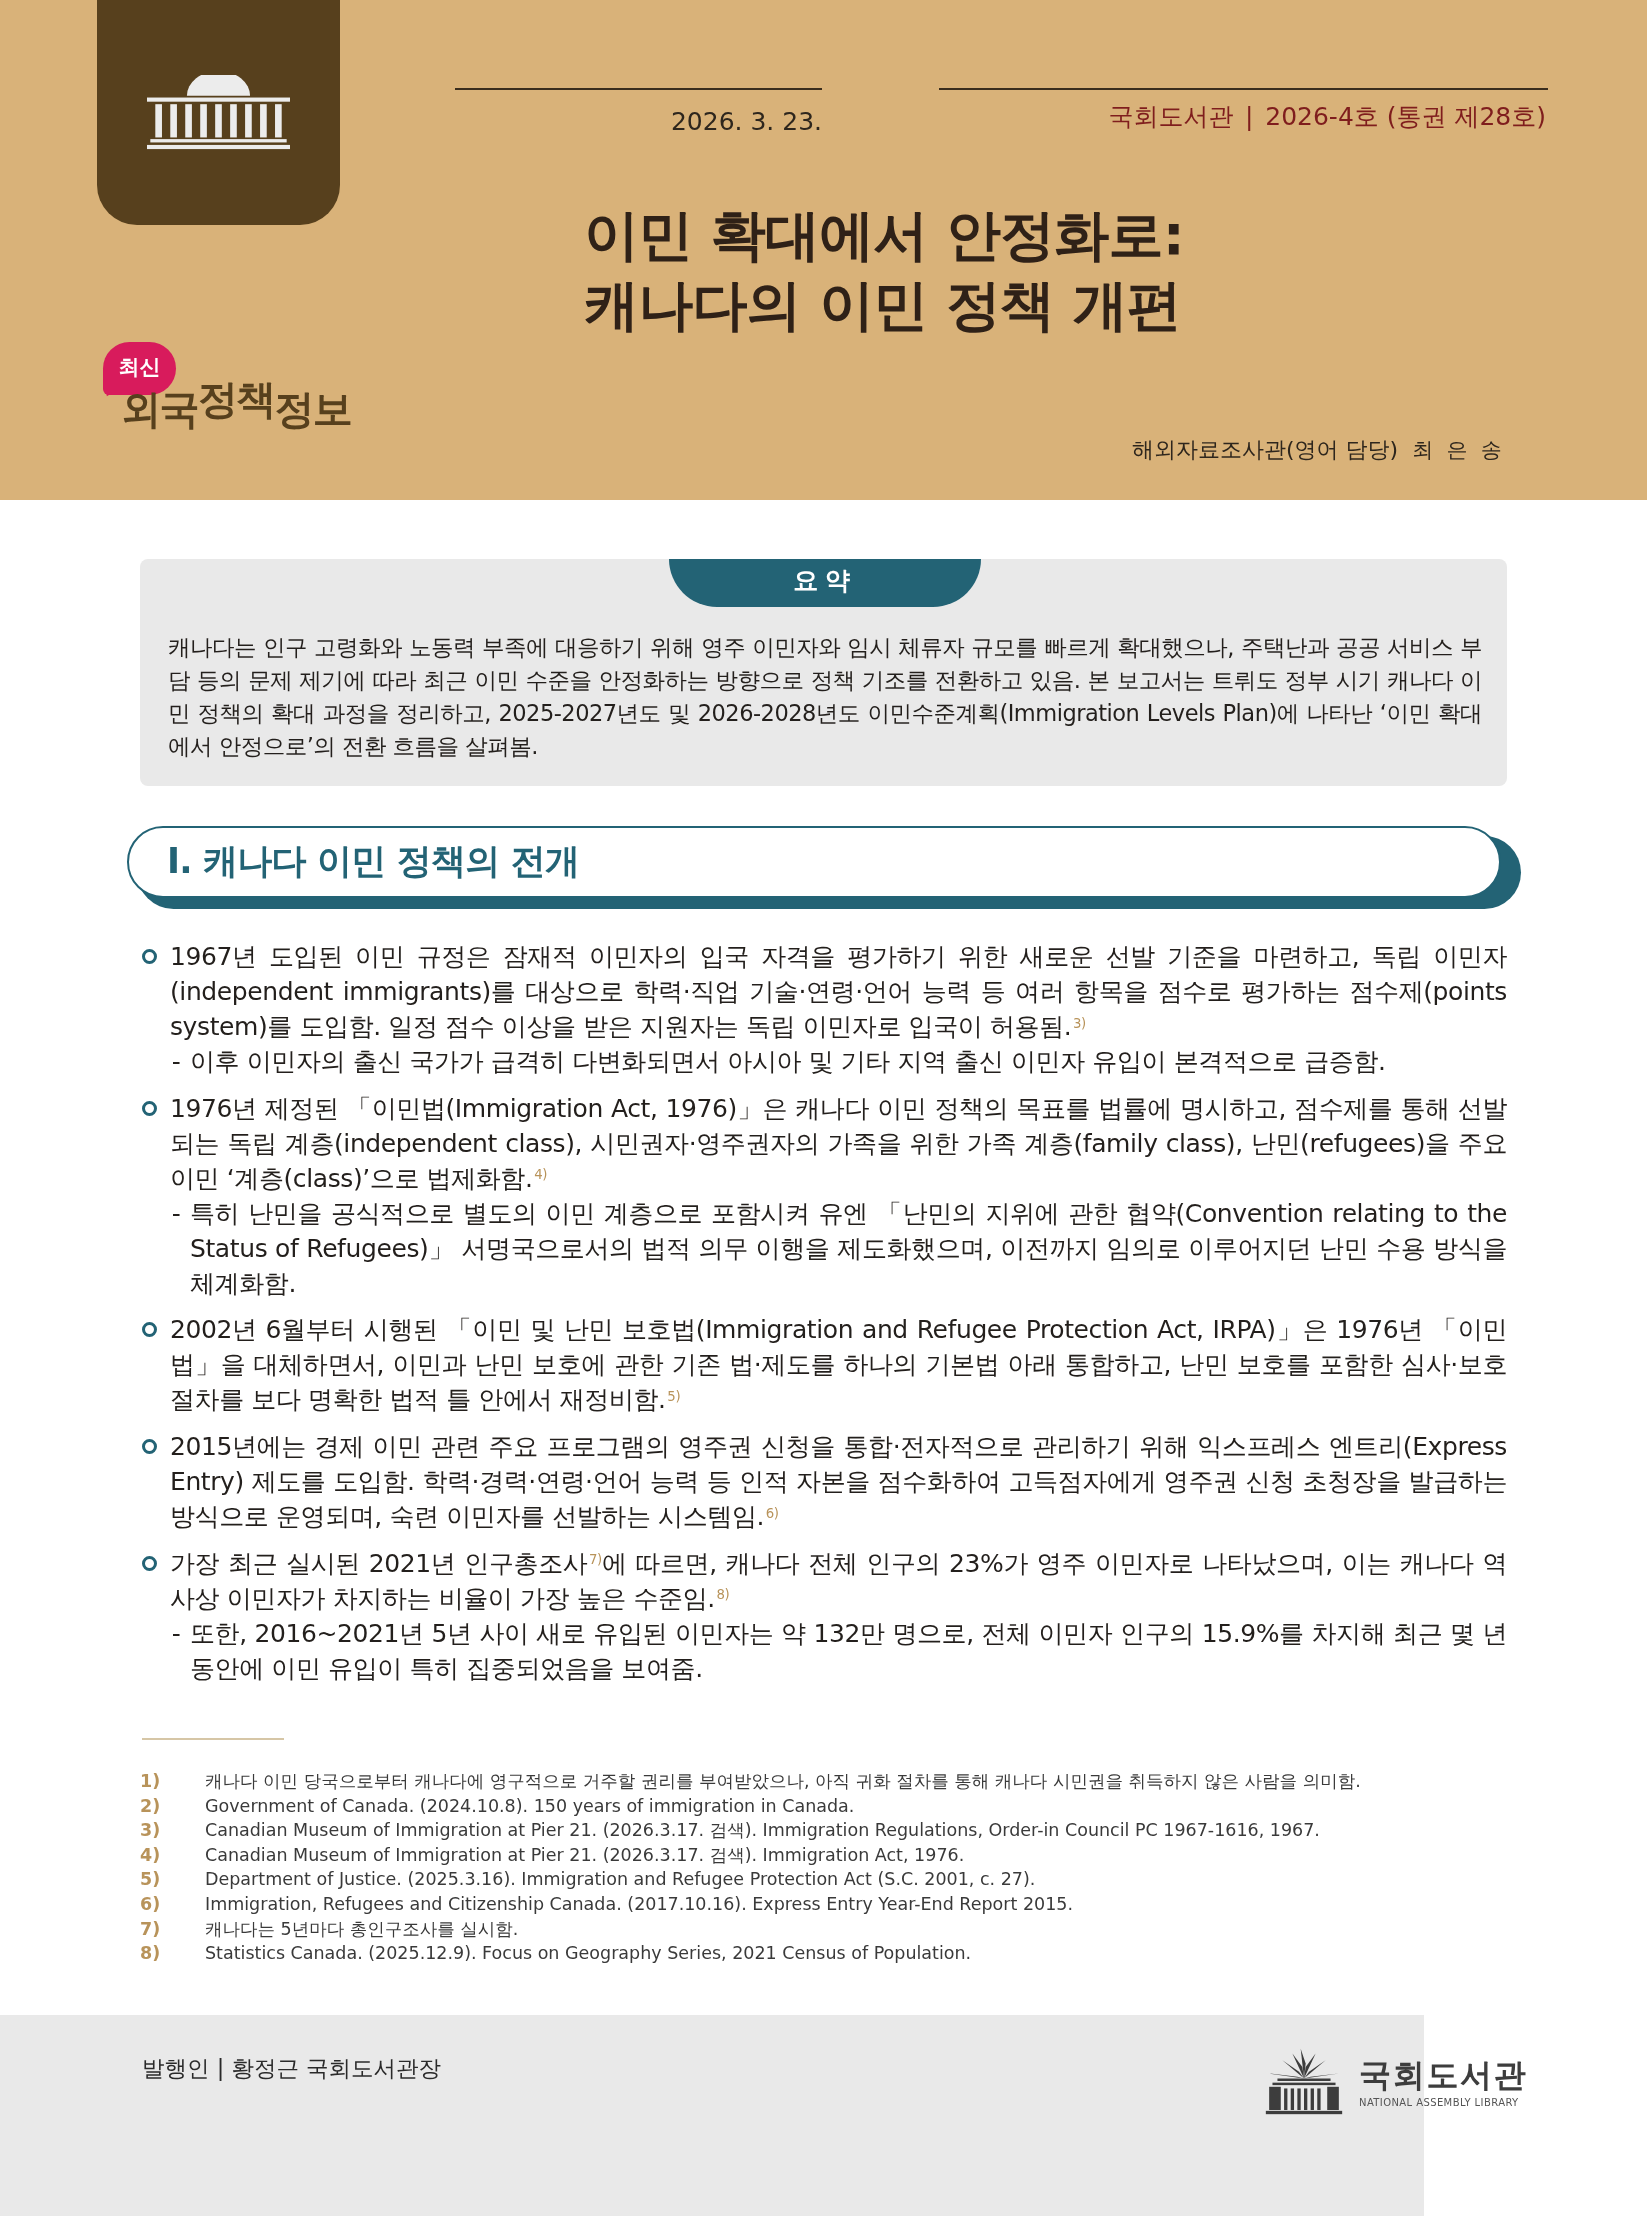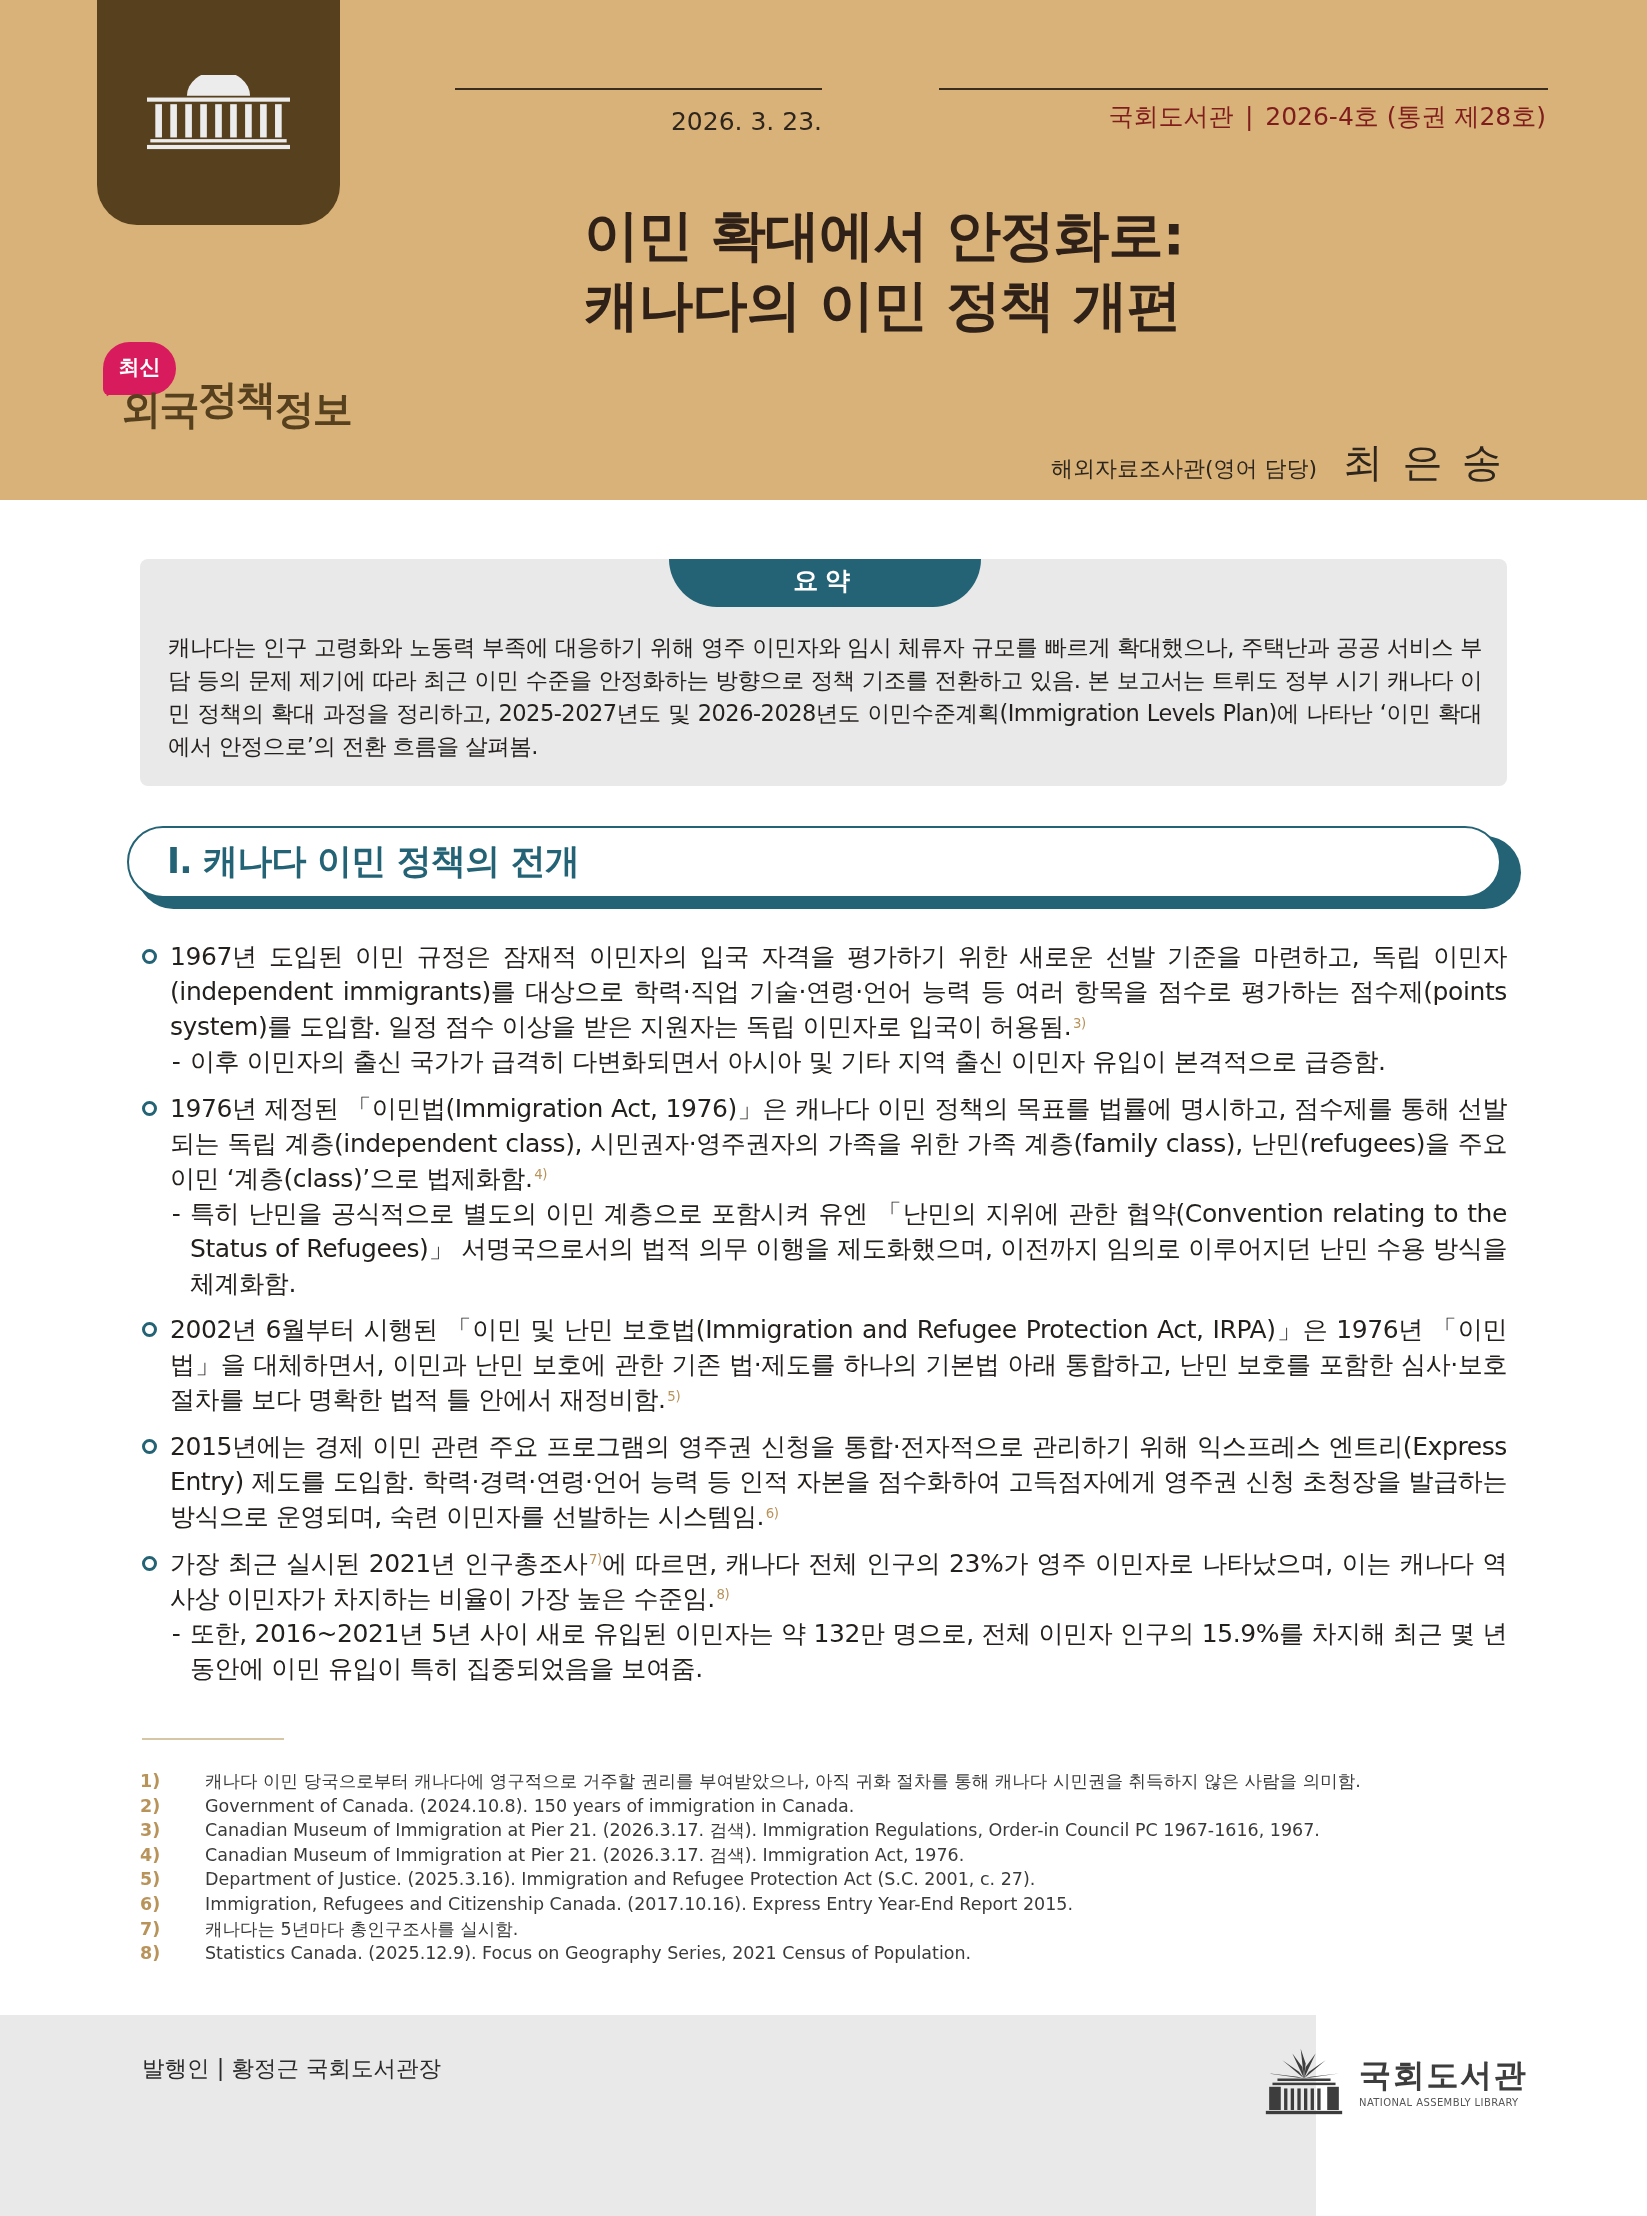--- a/index.html
+++ b/index.html
@@ -16,21 +16,21 @@
   .date { position: absolute; top: 107px; right: 826px; font-size: 25px; color: #2e261d; }
   .issue { position: absolute; top: 100px; right: 102px; font-size: 25px; color: #7f1d1d; white-space: nowrap; }
   .issue .sep { margin: 0 11.7px; }
   .title { position: absolute; left: 584px; top: 200px; width: 667px; font-size: 55px; font-weight: bold; line-height: 70px; color: #2f2117; letter-spacing: -0.8px; }
   .brand { position: absolute; left: 103px; top: 342px; }
   .brand .bubble { position: absolute; left: 0; top: 0; width: 73px; height: 53px; background: #d81b5c; border-radius: 37px 37px 37px 8.3px; color: #fff; font-weight: bold; font-size: 21px; text-align: center; line-height: 50px; }
   .brand .bubble-tail { position: absolute; left: -3.3px; top: 40px; width: 0; height: 0; border-left: 10px solid transparent; border-right: 10px solid transparent; border-top: 15px solid #d81b5c; transform: rotate(25deg); }
   .brand .name { position: absolute; left: 18.3px; top: 40px; font-size: 40px; font-weight: bold; color: #57401d; white-space: nowrap; letter-spacing: -1.7px; }
   .brand .name .up { position: relative; top: -10px; }
   .author { position: absolute; right: 143px; top: 435px; font-size: 22px; color: #2e261d; white-space: nowrap; }
-  .author .person { font-size: 40px; margin-left: 26px; letter-spacing: 3.3px; }
+  .author .person { font-size: 21px; margin-left: 14px; letter-spacing: 3.3px; }
 
   
   .summary { position: absolute; left: 140px; top: 559px; width: 1367px; height: 227px; background: #e9e9e9; border-radius: 8px; }
   .summary-tab { position: absolute; left: 529px; top: 0; width: 312px; height: 48px; background: #236375; border-radius: 0 0 53px 53px; color: #fff; font-weight: bold; font-size: 25px; text-align: center; line-height: 43px; letter-spacing: 6.7px; }
   .summary-text { position: absolute; left: 28px; top: 72px; width: 1314px; font-size: 22.5px; line-height: 33px; color: #231f1c; text-align: justify; letter-spacing: -0.5px; }
 
   
   .sec-wrap { position: absolute; left: 127px; top: 826px; width: 1394px; height: 83px; }
   .sec-shadow { position: absolute; left: 10px; top: 10px; width: 1384px; height: 73px; background: #236375; border-radius: 0 37px 37px 37px / 0 37px 37px 37px; border-radius: 42px 42px 42px 42px; }
   .sec-pill { position: absolute; left: 0; top: 0; width: 1374px; height: 72px; background: #fff; border: 2.5px solid #236375; border-radius: 42px; }
@@ -44,21 +44,21 @@
   .sub .dash { position: absolute; left: 1.7px; top: 0; }
   sup.fn { font-size: 13.3px; color: #b8935a; vertical-align: top; position: relative; top: -3.3px; margin-left: 1.7px; }
 
   .fn-rule { position: absolute; left: 142px; top: 1738px; width: 142px; height: 1.7px; background: #d6c6a6; }
   .footnotes { position: absolute; left: 140px; top: 1769px; width: 1367px; }
   .fn-row { display: flex; font-size: 17.5px; line-height: 24.6px; color: #3a3a3a; }
   .fn-row .num { width: 65px; color: #b8935a; font-weight: bold; }
   .fn-row .txt { flex: 1; white-space: nowrap; }
 
   
-  .footer { position: absolute; left: 0; top: 2015px; width: 1316px; height: 202px; background: #e9e9e9; }
+  .footer { position: absolute; left: 0; top: 2015px; width: 1424px; height: 202px; background: #e9e9e9; }
   .pub { position: absolute; left: 142px; top: 35px; font-size: 22.5px; line-height: 37px; color: #2a2a2a; }
   .nal { position: absolute; left: 1264px; top: 27px; width: 250px; height: 75px; }
   .nal svg { position: absolute; left: 0; top: 0; }
   .nal .kr { position: absolute; left: 95px; top: 11.7px; font-size: 32px; font-weight: bold; color: #3d3d3d; letter-spacing: 1.7px; white-space: nowrap; }
   .nal .en { position: absolute; left: 95px; top: 55px; font-size: 10px; color: #555; letter-spacing: 0.4px; white-space: nowrap; }
 </style>
 </head>
 <body>
 
 <div class="header">

